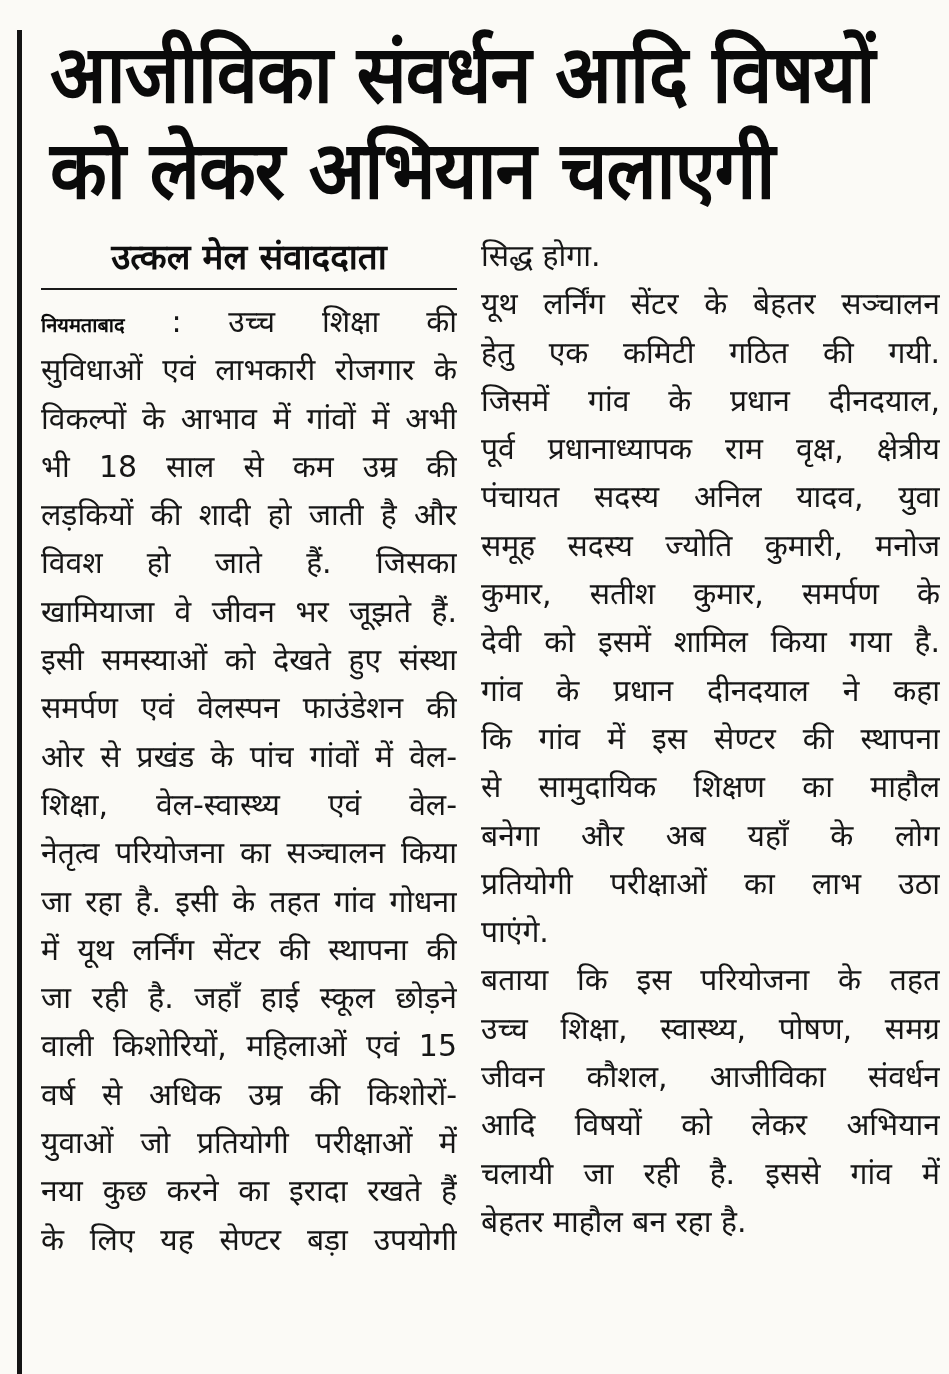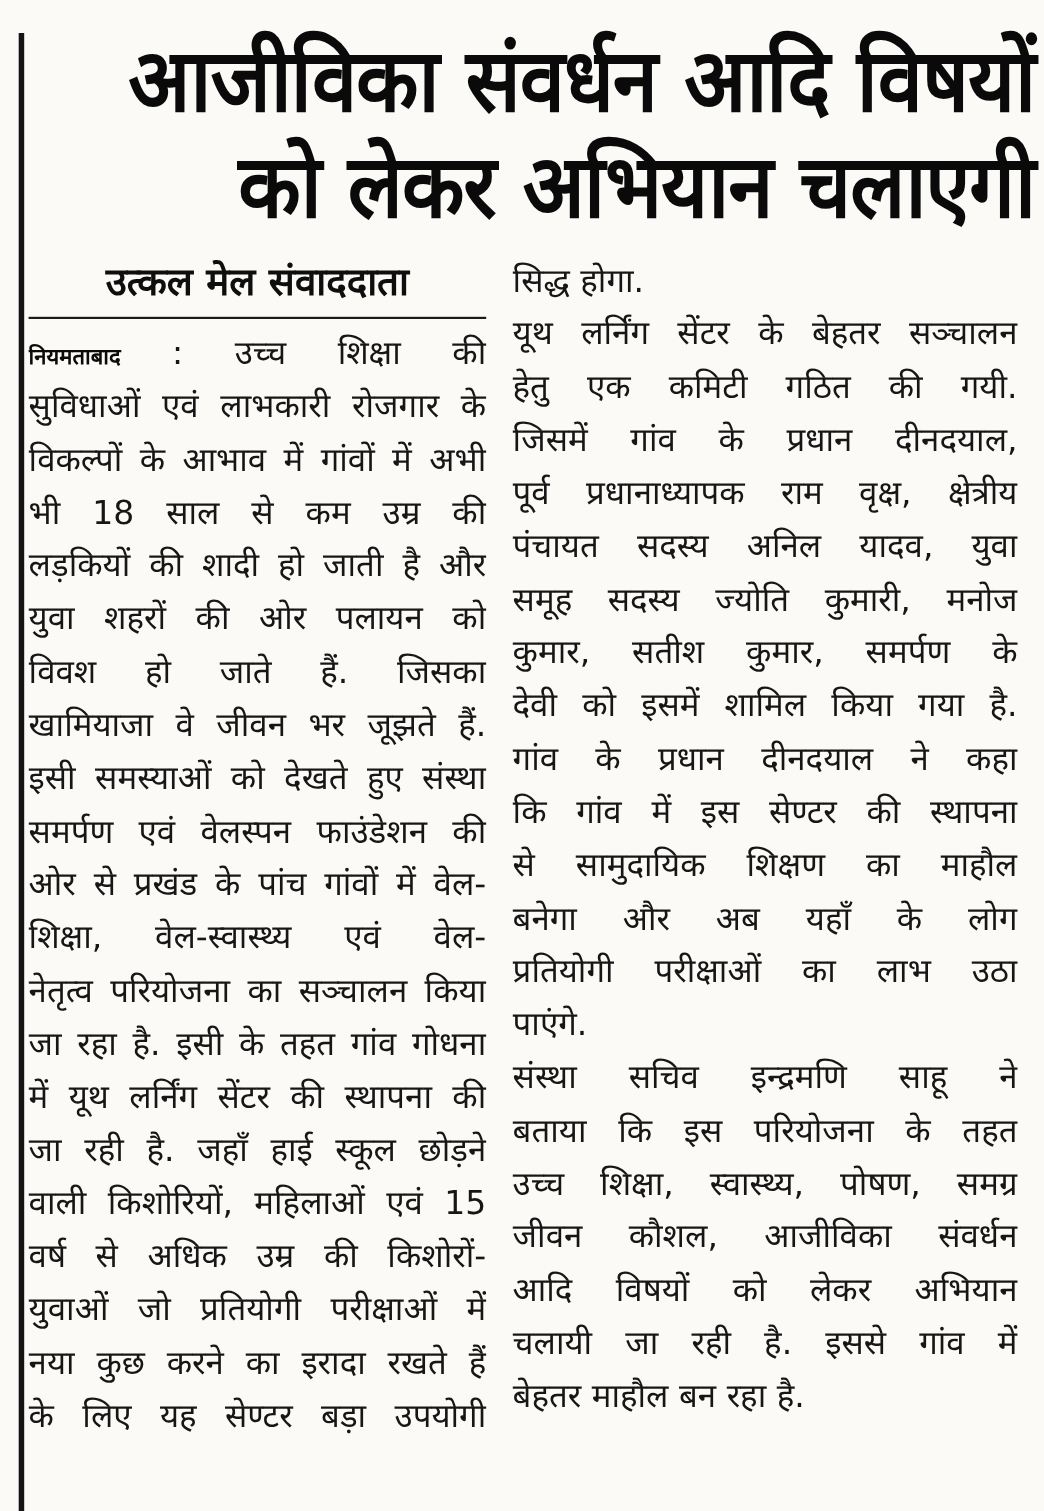--- a/index.html
+++ b/index.html
@@ -5,29 +5,29 @@
   html,body{margin:0;padding:0;}
   body{
     width:949px;height:1374px;position:relative;overflow:hidden;
     background:#fbfaf6;color:#121212;
     font-family:"DejaVu Sans","Liberation Sans",sans-serif;
   }
   .left-bar{
     position:absolute;left:17px;top:30px;bottom:0;width:5px;background:#141414;
   }
   .headline{
-    position:absolute;top:22px;left:50px;right:8px;text-align:right;
+    position:absolute;top:22px;left:50px;right:8px;text-align:left;
     font-weight:900;color:#0a0a0a;letter-spacing:-1px;
   }
   .headline .hl{
     font-size:74px;line-height:96px;white-space:nowrap;
     transform:scaleY(1.08);transform-origin:center top;
   }
   .columns{
-    position:absolute;top:232px;left:26px;right:6px;
+    position:absolute;top:232px;left:41px;right:6px;
     display:flex;gap:24px;
   }
   .col{min-width:0;}
   .col-left{width:416px;}
   .col-right{width:459px;}
   .byline{
     font-weight:bold;font-size:35px;line-height:50px;text-align:center;
     color:#0e0e0e;
   }
   .byline-rule{
@@ -53,21 +53,20 @@
 <div class="columns">
 
   <div class="col col-left">
     <div class="byline">उत्कल मेल संवाददाता</div>
     <hr class="byline-rule">
     <div class="bline"><span class="dateline">नियमताबाद</span> <span>: उच्च शिक्षा की</span></div>
     <div class="bline">सुविधाओं एवं लाभकारी रोजगार के</div>
     <div class="bline">विकल्पों के आभाव में गांवों में अभी</div>
     <div class="bline">भी 18 साल से कम उम्र की</div>
     <div class="bline">लड़कियों की शादी हो जाती है और</div>
-    <div class="bline">युवा शहरों की ओर पलायन को</div>
     <div class="bline">विवश हो जाते हैं. जिसका</div>
     <div class="bline">खामियाजा वे जीवन भर जूझते हैं.</div>
     <div class="bline">इसी समस्याओं को देखते हुए संस्था</div>
     <div class="bline">समर्पण एवं वेलस्पन फाउंडेशन की</div>
     <div class="bline">ओर से प्रखंड के पांच गांवों में वेल-</div>
     <div class="bline">शिक्षा, वेल-स्वास्थ्य एवं वेल-</div>
     <div class="bline">नेतृत्व परियोजना का सञ्चालन किया</div>
     <div class="bline">जा रहा है. इसी के तहत गांव गोधना</div>
     <div class="bline">में यूथ लर्निंग सेंटर की स्थापना की</div>
     <div class="bline">जा रही है. जहाँ हाई स्कूल छोड़ने</div>
@@ -87,21 +86,20 @@
     <div class="bline">पंचायत सदस्य अनिल यादव, युवा</div>
     <div class="bline">समूह सदस्य ज्योति कुमारी, मनोज</div>
     <div class="bline">कुमार, सतीश कुमार, समर्पण के</div>
     <div class="bline">देवी को इसमें शामिल किया गया है.</div>
     <div class="bline">गांव के प्रधान दीनदयाल ने कहा</div>
     <div class="bline">कि गांव में इस सेण्टर की स्थापना</div>
     <div class="bline">से सामुदायिक शिक्षण का माहौल</div>
     <div class="bline">बनेगा और अब यहाँ के लोग</div>
     <div class="bline">प्रतियोगी परीक्षाओं का लाभ उठा</div>
     <div class="bline short">पाएंगे.</div>
-    <div class="bline">संस्था सचिव इन्द्रमणि साहू ने</div>
     <div class="bline">बताया कि इस परियोजना के तहत</div>
     <div class="bline">उच्च शिक्षा, स्वास्थ्य, पोषण, समग्र</div>
     <div class="bline">जीवन कौशल, आजीविका संवर्धन</div>
     <div class="bline">आदि विषयों को लेकर अभियान</div>
     <div class="bline">चलायी जा रही है. इससे गांव में</div>
     <div class="bline short">बेहतर माहौल बन रहा है.</div>
   </div>
 
 </div>
 

